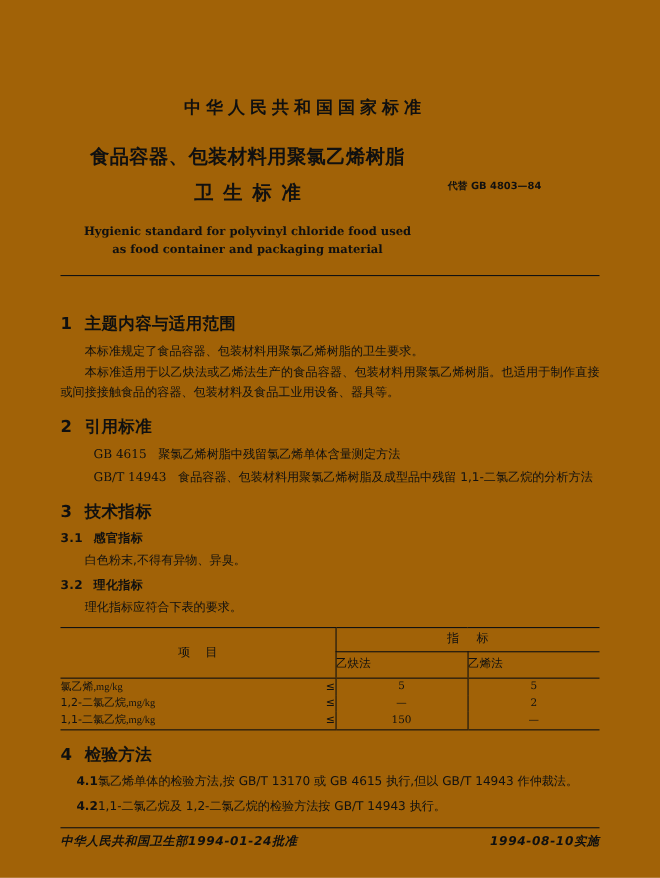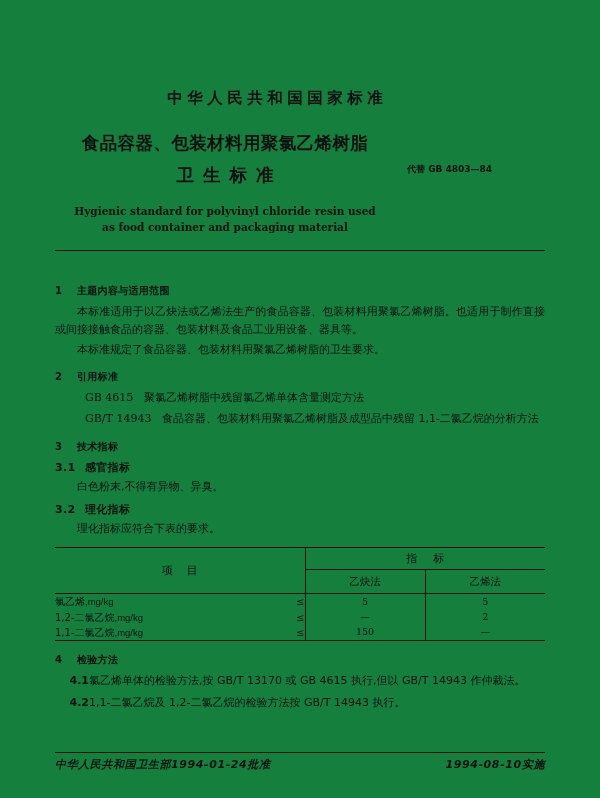--- a/index.html
+++ b/index.html
@@ -14,21 +14,21 @@
     font-family: "DejaVu Sans", "Liberation Sans", sans-serif;
     color: #101010;
     overflow: hidden;
   }
 
   .page {
     position: absolute;
     left: 0; top: 0;
     width: 600px;
     height: 798px;
-    background: #15803d;
+    background: #a16207;
   }
 
   
   .masthead {
     position: absolute;
     left: 55px;
     top: 88px;
     width: 490px;
   }
   .national-title {
@@ -118,21 +118,21 @@
   
   .body {
     position: absolute;
     left: 55px;
     top: 272px;
     width: 490px;
     font-size: 11px;
     line-height: 1.5;
   }
   .h1 {
-    font-size: 10px;
+    font-size: 15px;
     font-weight: bold;
     margin-top: 11px;
     margin-bottom: 5px;
     letter-spacing: 0.3px;
   }
   .h1 .num { display: inline-block; width: 22px; }
   .h2 {
     font-size: 11px;
     font-weight: bold;
     margin-top: 6px;
@@ -194,32 +194,32 @@
   }
   .hdr-spec {
     text-align: center;
     vertical-align: middle;
     font-size: 11px;
     letter-spacing: 16px;
     text-indent: 16px;
     height: 21px;
   }
   .hdr-sub {
-    text-align: center;
+    text-align: left;
     vertical-align: middle;
     font-size: 10.5px;
     height: 23px;
   }
   .cell-name {
     padding: 5px 0 5px 8px;
     font-size: 10px;
     white-space: nowrap;
   }
   .cell-name .unit {
-    font-family: Liberation Sans, sans-serif;
+    font-family: Liberation Serif, serif;
     font-size: 9.5px;
   }
   .cell-le {
     text-align: right;
     padding-right: 16px;
     font-size: 10px;
   }
   .cell-val {
     text-align: center;
     font-family: "DejaVu Serif", "Liberation Serif", serif;
@@ -252,40 +252,40 @@
 
   <div class="masthead">
 
     <div class="national-title">中华人民共和国国家标准</div>
 
     <div class="title-block">
       <div class="title-left">
         <div class="main-title-1">食品容器、包装材料用聚氯乙烯树脂</div>
         <div class="main-title-2">卫生标准</div>
         <div class="en-title">
-          <div>Hygienic standard for polyvinyl chloride resin used</div>
+          <div>Hygienic standard for polyvinyl chloride food used</div>
           <div>as food container and packaging material</div>
         </div>
       </div>
 
       <div class="title-right">
         <div class="std-replaces">代替 GB 4803—84</div>
       </div>
     </div>
   </div>
 
   <div class="rule-top"></div>
 
   <div class="body">
 
     <div class="h1">
       <span class="num">1</span><span>主题内容与适用范围</span>
     </div>
+    <div class="para">本标准规定了食品容器、包装材料用聚氯乙烯树脂的卫生要求。</div>
     <div class="para">本标准适用于以乙炔法或乙烯法生产的食品容器、包装材料用聚氯乙烯树脂。也适用于制作直接或间接接触食品的容器、包装材料及食品工业用设备、器具等。</div>
-    <div class="para">本标准规定了食品容器、包装材料用聚氯乙烯树脂的卫生要求。</div>
 
     <div class="h1">
       <span class="num">2</span><span>引用标准</span>
     </div>
     <div class="ref-line">
       <span class="code">GB 4615</span>&nbsp;&nbsp;&nbsp;<span>聚氯乙烯树脂中残留氯乙烯单体含量测定方法</span>
     </div>
     <div class="ref-line">
       <span class="code">GB/T 14943</span>&nbsp;&nbsp;&nbsp;<span>食品容器、包装材料用聚氯乙烯树脂及成型品中残留 1,1-二氯乙烷的分析方法</span>
     </div>

